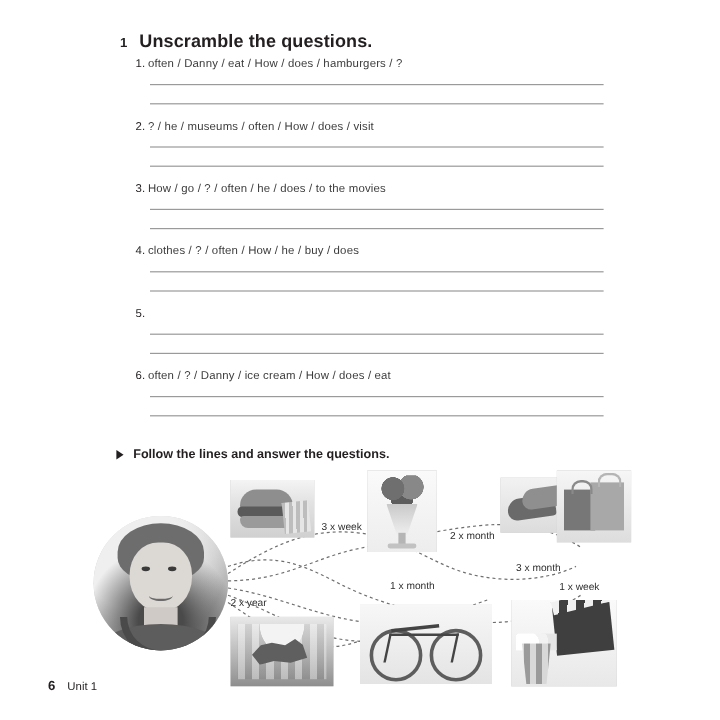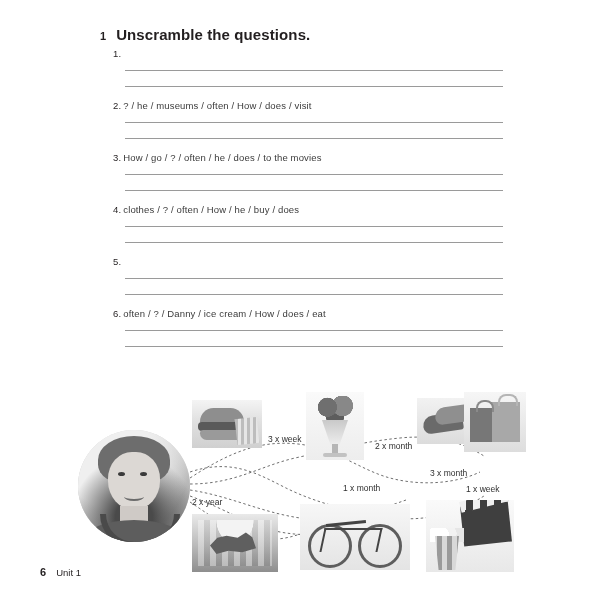--- a/index.html
+++ b/index.html
@@ -356,20 +356,21 @@
   <div class="ex-head">
     <span class="ex-num">1</span>
     <span class="ex-title">Unscramble the questions.</span>
   </div>
 
   <div class="q-list">
 
     <div class="q-item">
       <div class="q-text">
         <span class="q-num">1.</span>
+        <span>often / Danny / eat / How / does / hamburgers / ?</span>
       </div>
       <div class="rule r1"></div>
       <div class="rule r2"></div>
     </div>
 
     <div class="q-item">
       <div class="q-text">
         <span class="q-num">2.</span>
         <span>? / he / museums / often / How / does / visit</span>
       </div>
@@ -407,20 +408,24 @@
       <div class="q-text">
         <span class="q-num">6.</span>
         <span>often / ? / Danny / ice cream / How / does / eat</span>
       </div>
       <div class="rule r1"></div>
       <div class="rule r2"></div>
     </div>
 
   </div>
 
+  <div class="follow">
+    <span class="tri-icon"></span>
+    <span class="follow-title">Follow the lines and answer the questions.</span>
+  </div>
 
   <div class="pic-area">
 
     <svg class="lines" viewBox="0 0 480 180" xmlns="http://www.w3.org/2000/svg">
       <g fill="none" stroke="#6f6f6f" stroke-width="1" stroke-dasharray="2.5,2.5">
         <path d="M130,86 C170,60 200,48 238,52 C275,56 300,78 330,86 C360,94 395,92 420,80"></path>
         <path d="M130,92 C175,92 200,74 235,66 C272,58 300,50 340,46 C380,42 405,52 424,64"></path>
         <path d="M130,98 C170,104 200,120 240,126 C280,132 312,120 346,108"></path>
         <path d="M130,104 C168,118 190,134 220,140 C252,146 286,142 312,130"></path>
         <path d="M130,110 C160,130 175,142 198,146 C220,150 240,144 262,132"></path>
@@ -489,21 +494,21 @@
       <div class="clap"></div>
       <div class="corn"></div>
       <div class="pop"></div>
     </div>
 
   </div>
 
   <div class="lbl" style="left:268px; top:434px;">3 x week</div>
   <div class="lbl" style="left:375px; top:441px;">2 x month</div>
   <div class="lbl" style="left:430px; top:468px;">3 x month</div>
-  <div class="lbl" style="left:343px; top:483px;">1 x month</div>
+  <div class="lbl" style="left:325px; top:483px;">1 x month</div>
   <div class="lbl" style="left:466px; top:484px;">1 x week</div>
   <div class="lbl" style="left:192px; top:497px;">2 x year</div>
 
   <div class="footer">
     <span class="pg-num">6</span>
     <span class="pg-unit">Unit 1</span>
   </div>
 
 </div>
 

